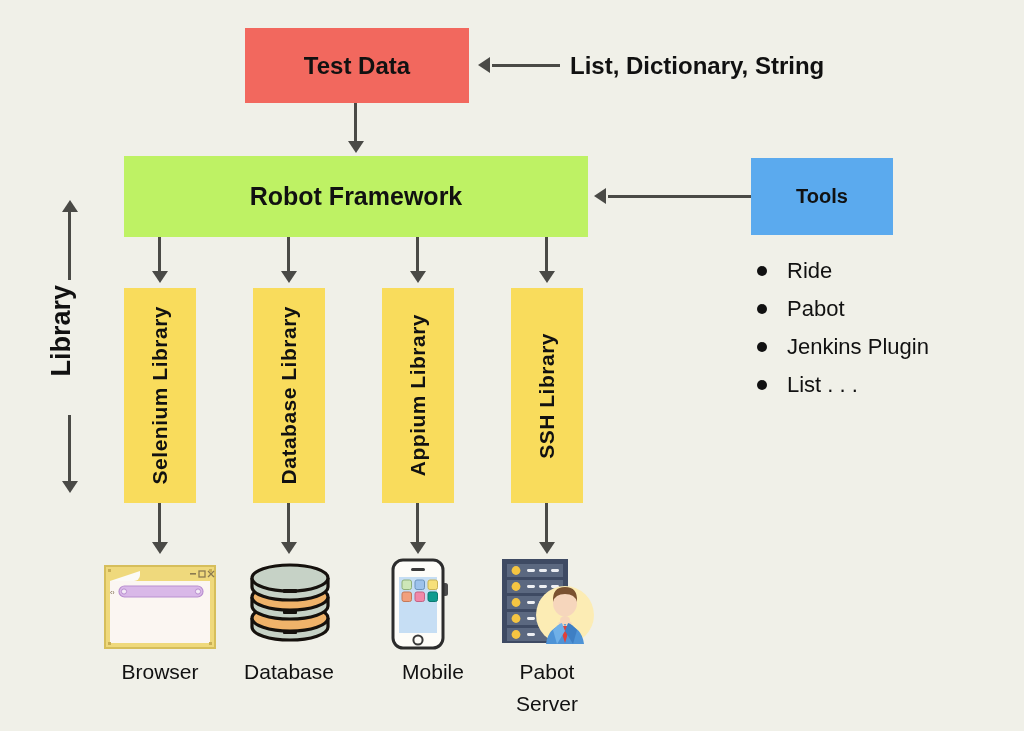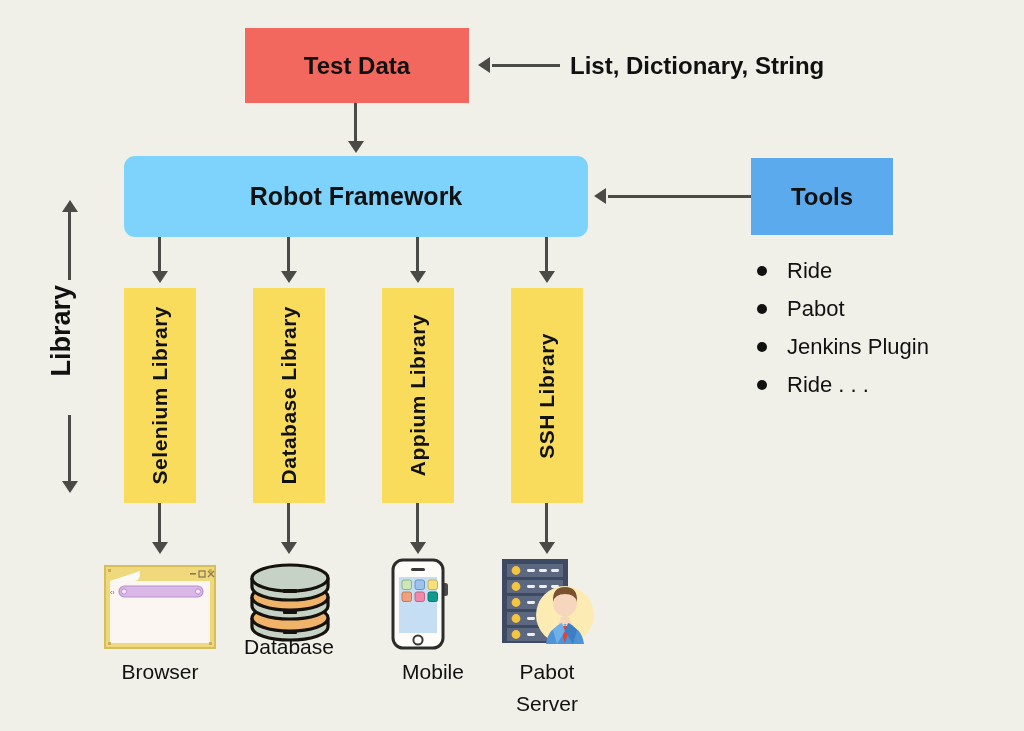--- a/index.html
+++ b/index.html
@@ -35,28 +35,27 @@
     box-sizing: border-box;
   }
 
   .node-testdata {
     left: 245px; top: 28px; width: 224px; height: 75px;
     background: #F2685E;
     font-size: 24px;
   }
   .node-framework {
     left: 124px; top: 156px; width: 464px; height: 81px;
-    background: #7dd3fc;
+    background: #bef264;
     font-size: 25px;
-    border-radius: 11px;
   }
   .node-tools {
     left: 751px; top: 158px; width: 142px; height: 77px;
     background: #5BAAEE;
-    font-size: 24px;
+    font-size: 20px;
   }
 
   .lib-box {
     position: absolute;
     top: 288px;
     width: 72px;
     height: 215px;
     background: #F9DC5C;
     display: flex;
     align-items: center;
@@ -151,21 +150,21 @@
   
   .target-label {
     position: absolute;
     width: 150px;
     text-align: center;
     font-size: 21px;
     color: #111111;
     line-height: 1.5;
   }
   .tl-0 { left: 85px; top: 656px; }
-  .tl-1 { left: 214px; top: 631px; }
+  .tl-1 { left: 214px; top: 656px; }
   .tl-2 { left: 358px; top: 656px; }
   .tl-3 { left: 472px; top: 656px; }
 
   
   .icon-slot { position: absolute; }
   .icon-browser { left: 104px; top: 565px; }
   .icon-database { left: 246px; top: 560px; }
   .icon-mobile  { left: 389px; top: 557px; }
   .icon-server  { left: 500px; top: 557px; }
 </style>
@@ -249,21 +248,21 @@
     <li>
       <span class="bullet"></span>
       <span>Pabot</span>
     </li>
     <li>
       <span class="bullet"></span>
       <span>Jenkins Plugin</span>
     </li>
     <li>
       <span class="bullet"></span>
-      <span>Ride . . .</span>
+      <span>List . . .</span>
     </li>
   </ul>
 
   <div class="icon-slot icon-browser">
     <svg width="112" height="84" viewBox="0 0 112 84" xmlns="http://www.w3.org/2000/svg">
       <rect x="1" y="1" width="110" height="82" fill="#EFD97C" stroke="#D6BE5B" stroke-width="2"></rect>
       <path d="M6 6 h28 a5 5 0 0 1 5 5 v0 h67 v0" fill="none" stroke="#FBFAF6" stroke-width="0"></path>
       <path d="M6 16 h24 a6 6 0 0 0 6 -6 v-4 h0" fill="#FBFAF6"></path>
       <rect x="6" y="16" width="100" height="62" fill="#FBF6F2"></rect>
       <rect x="15" y="21" width="84" height="11" rx="5.5" fill="#D9B8E8" stroke="#B98FD0" stroke-width="1.2"></rect>

